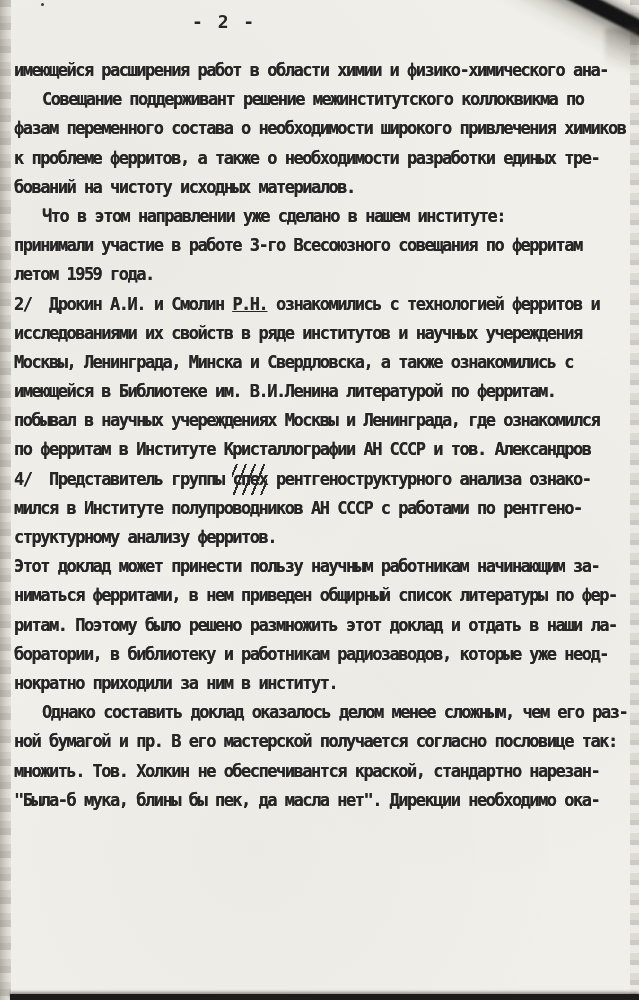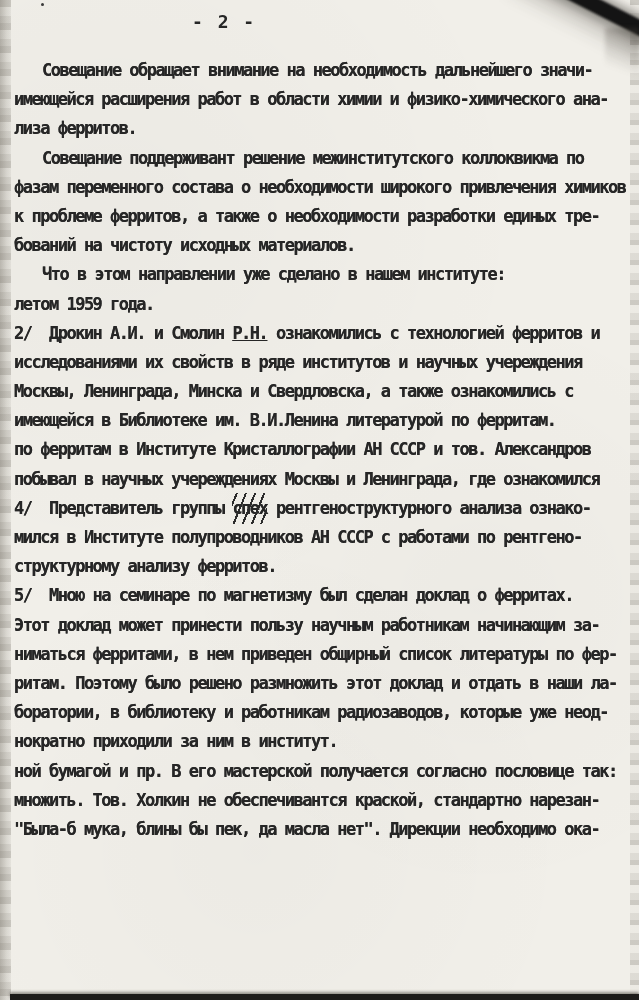--- a/index.html
+++ b/index.html
@@ -78,43 +78,42 @@
 <div class="page">
   <div class="edge-left"></div>
   <div class="edge-right"></div>
   <div class="corner-mark"></div>
   <div class="corner-smudge"></div>
   <div class="dot-topleft"></div>
 
   <div class="page-num">- 2 -</div>
 
   <div class="text-layer">
-      <div class="line indent"><span>Совещание обращает внимание на необходимость дальнейшего значи-</span></div>
       <div class="line"><span>имеющейся расширения работ в области химии и физико-химического ана-</span></div>
-      <div class="line"><span>лиза ферритов.</span></div>
       <div class="line indent"><span>Совещание поддерживант решение межинститутского коллоквикма по</span></div>
       <div class="line"><span>фазам переменного состава о необходимости широкого привлечения химиков</span></div>
       <div class="line"><span>к проблеме ферритов, а также о необходимости разработки единых тре-</span></div>
       <div class="line"><span>бований на чистоту исходных материалов.</span></div>
       <div class="line indent"><span>Что в этом направлении уже сделано в нашем институте:</span></div>
+      <div class="line"><span>принимали участие в работе 3-го Всесоюзного совещания по ферритам</span></div>
       <div class="line"><span>летом 1959 года.</span></div>
       <div class="line"><span>2/  Дрокин А.И. и Смолин </span><span class="seg-u">Р.Н.</span><span> ознакомились с технологией ферритов и</span></div>
       <div class="line"><span>исследованиями их свойств в ряде институтов и научных учереждения</span></div>
       <div class="line"><span>Москвы, Ленинграда, Минска и Свердловска, а также ознакомились с</span></div>
       <div class="line"><span>имеющейся в Библиотеке им. В.И.Ленина литературой по ферритам.</span></div>
+      <div class="line"><span>побывал в научных учереждениях Москвы и Ленинграда, где ознакомился</span></div>
       <div class="line"><span>по ферритам в Институте Кристаллографии АН СССР и тов. Александров</span></div>
-      <div class="line"><span>побывал в научных учереждениях Москвы и Ленинграда, где ознакомился</span></div>
       <div class="line"><span>4/  Представитель группы </span><span class="seg-s">спех</span><span> рентгеноструктурного анализа ознако-</span></div>
       <div class="line"><span>мился в Институте полупроводников АН СССР с работами по рентгено-</span></div>
       <div class="line"><span>структурному анализу ферритов.</span></div>
-      <div class="line"><span>5/  Мною на семинаре по магнетизму был сделан доклад о ферритах.</span></div>
       <div class="line"><span>Этот доклад может принести пользу научным работникам начинающим за-</span></div>
       <div class="line"><span>ниматься ферритами, в нем приведен общирный список литературы по фер-</span></div>
       <div class="line"><span>ритам. Поэтому было решено размножить этот доклад и отдать в наши ла-</span></div>
       <div class="line"><span>боратории, в библиотеку и работникам радиозаводов, которые уже неод-</span></div>
       <div class="line"><span>нократно приходили за ним в институт.</span></div>
+      <div class="line indent"><span>Однако составить доклад оказалось делом менее сложным, чем его раз-</span></div>
       <div class="line"><span>ной бумагой и пр. В его мастерской получается согласно пословице так:</span></div>
       <div class="line"><span>множить. Тов. Холкин не обеспечивантся краской, стандартно нарезан-</span></div>
       <div class="line"><span>"Была-б мука, блины бы пек, да масла нет". Дирекции необходимо ока-</span></div>
     </div>
 
   <div class="bottom-band"></div>
 </div>
 
 </body></html>

